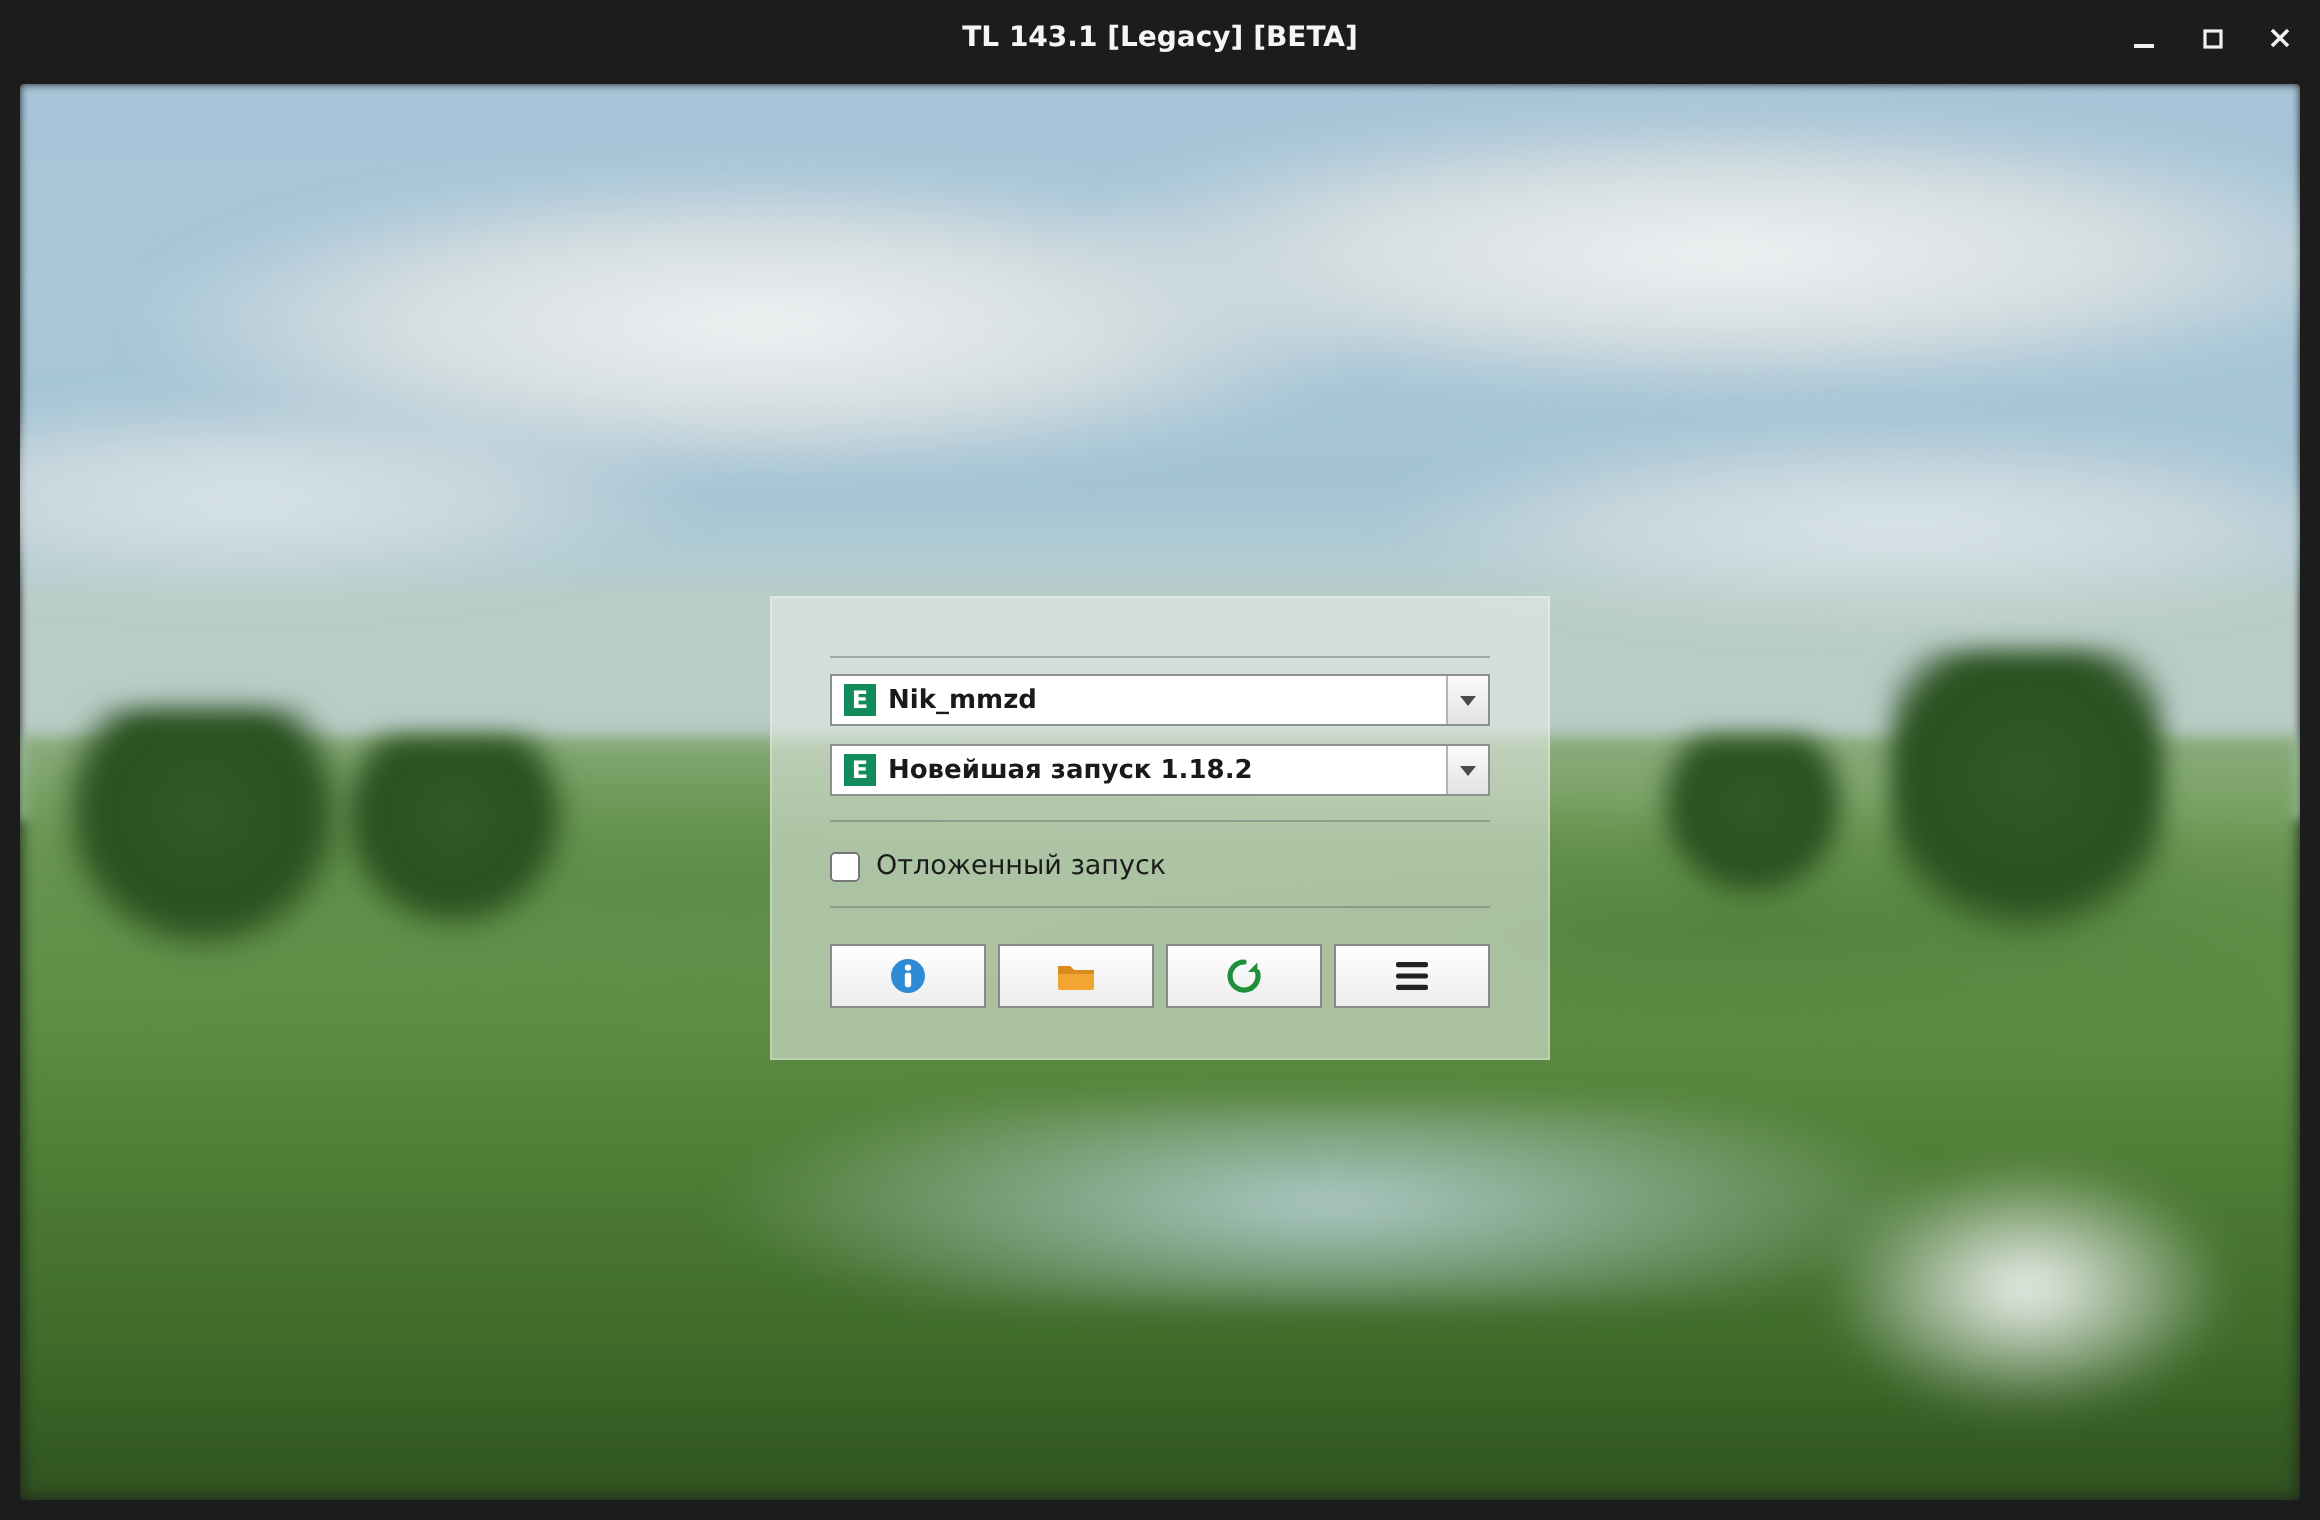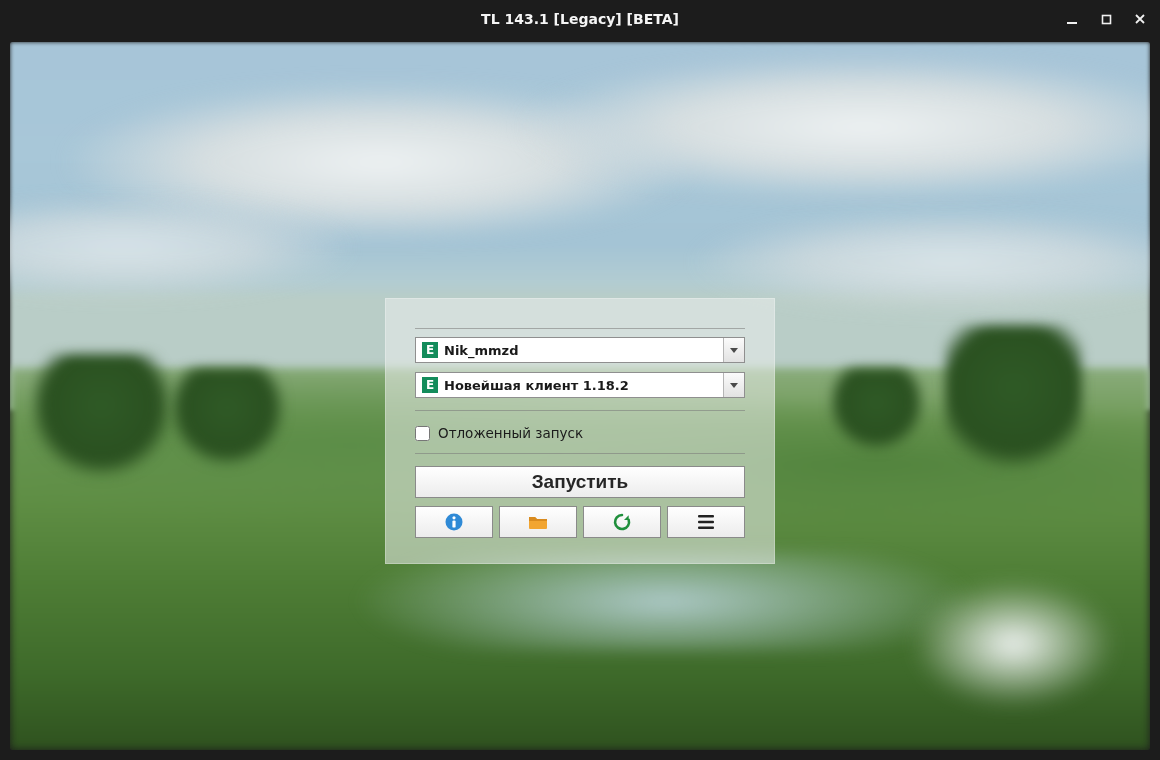--- a/index.html
+++ b/index.html
@@ -105,42 +105,41 @@
           <div class="combo-btn">
             <div class="tri-down"></div>
           </div>
         </div>
       </div>
 
       <div class="combo">
         <div class="combo-inner">
           <div class="combo-main">
             <span class="badge">E</span>
-            <span>Новейшая клиент 1.18.2</span>
+            <span>Новейшая запуск 1.18.2</span>
           </div>
           <div class="combo-btn">
             <div class="tri-down"></div>
           </div>
         </div>
       </div>
 
       <div style="height:12px"></div>
       <hr>
 
       <div class="checks">
         <label class="check-row">
           <input type="checkbox" style="">
           <span>Отложенный запуск</span>
         </label>
       </div>
 
       <hr>
       <div style="height:10px"></div>
 
-      <button class="launch">Запустить</button>
 
       <div class="btn-row">
         <div class="sq">
           <svg width="20" height="20" viewBox="0 0 20 20">
             <circle cx="10" cy="10" r="8.5" fill="#2f8ad6"></circle>
             <circle cx="10" cy="5.8" r="1.6" fill="#fff"></circle>
             <rect x="8.4" y="8.4" width="3.2" height="7.2" rx="1.2" fill="#fff"></rect>
           </svg>
         </div>
         <div class="sq">

